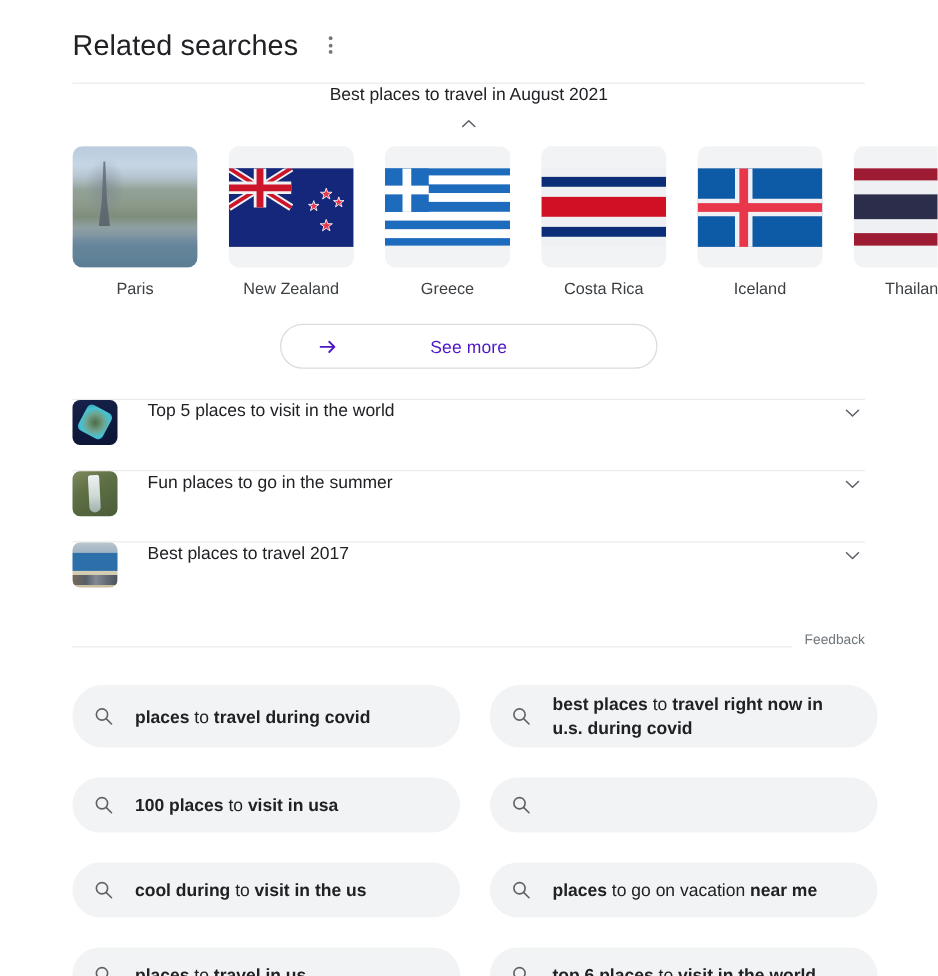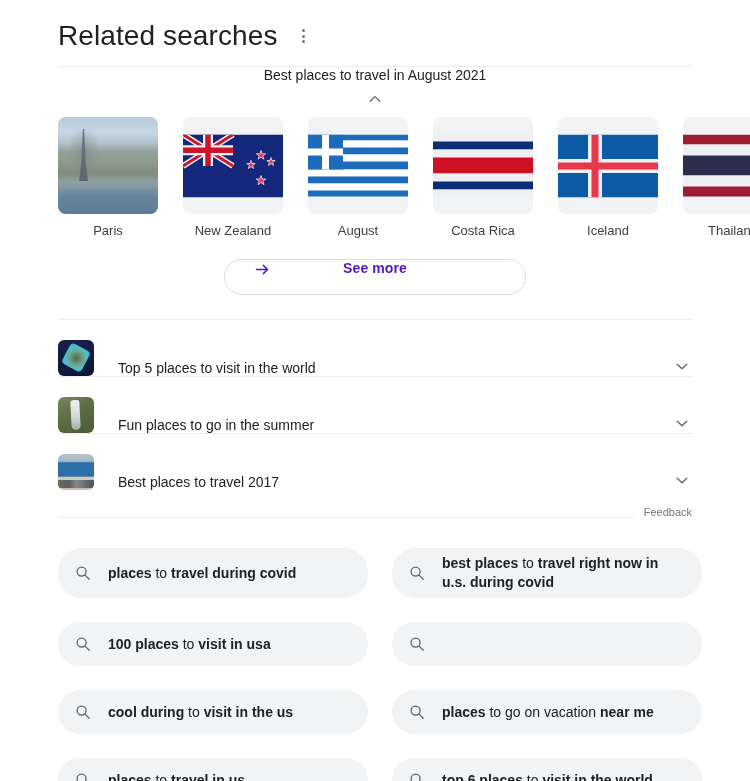--- a/index.html
+++ b/index.html
@@ -22,21 +22,21 @@
   }
 
   
   .header {
     display: flex;
     align-items: center;
     padding: 18px 0 0 58px;
     height: 36px;
   }
   .header-title {
-    font-size: 28px;
+    font-size: 23px;
     line-height: 28px;
     color: #202124;
     font-weight: 400;
     letter-spacing: 0.1px;
   }
   .kebab-btn {
     width: 24px;
     height: 30px;
     margin-left: 14px;
     display: flex;
@@ -160,23 +160,23 @@
     justify-content: center;
     padding-top: 20px;
   }
   .seemore {
     width: 300px;
     height: 34px;
     border: 1px solid #dadce0;
     border-radius: 18px;
     background: #fff;
     display: flex;
+    align-items: center;
     cursor: pointer;
     position: relative;
-    font-weight: bold;
   }
   .seemore .arrow {
     position: absolute;
     left: 28px;
     width: 18px; height: 18px;
     display: flex; align-items: center; justify-content: center;
   }
   .seemore .smlabel {
     flex: 1;
     text-align: center;
@@ -184,21 +184,21 @@
     color: #4d17c8;
     letter-spacing: .1px;
   }
 
   
   .acc-list {
     margin: 24px 58px 0 58px;
   }
   .acc-row {
     display: flex;
-    align-items: flex-end;
+    align-items: flex-start;
     height: 56px;
     border-top: 1px solid #ebebeb;
     cursor: pointer;
   }
   .acc-row .rthumb {
     width: 36px;
     height: 36px;
     border-radius: 6px;
     flex: 0 0 auto;
     overflow: hidden;
@@ -358,21 +358,21 @@
             <span style="background: rgb(29, 107, 189); height: 6.93px;"></span>
             <span style="background: rgb(255, 255, 255); height: 6.93px;"></span>
             <span style="background: rgb(29, 107, 189); height: 6.93px;"></span>
             <svg viewBox="0 0 100 63" style="position: absolute; inset: 0px; width: 100%; height: 100%;">
               <rect x="0" y="0" width="35" height="35" fill="#1d6bbd"></rect>
               <rect x="14" y="0" width="7" height="35" fill="#ffffff"></rect>
               <rect x="0" y="14" width="35" height="7" fill="#ffffff"></rect>
             </svg>
           </div>
         </div>
-        <div class="tile-label">August</div>
+        <div class="tile-label">Greece</div>
       </div>
       <div class="tile">
         <div class="thumb">
           <div class="flag" style="height: 63px;">
             <span style="background: rgb(238, 240, 243); height: 10.71px;"></span>
             <span style="background: rgb(11, 45, 120); height: 10.08px;"></span>
             <span style="background: rgb(238, 240, 243); height: 10.71px;"></span>
             <span style="background: rgb(208, 17, 35); height: 21.42px;"></span>
             <span style="background: rgb(238, 240, 243); height: 10.71px;"></span>
             <span style="background: rgb(11, 45, 120); height: 10.08px;"></span>

